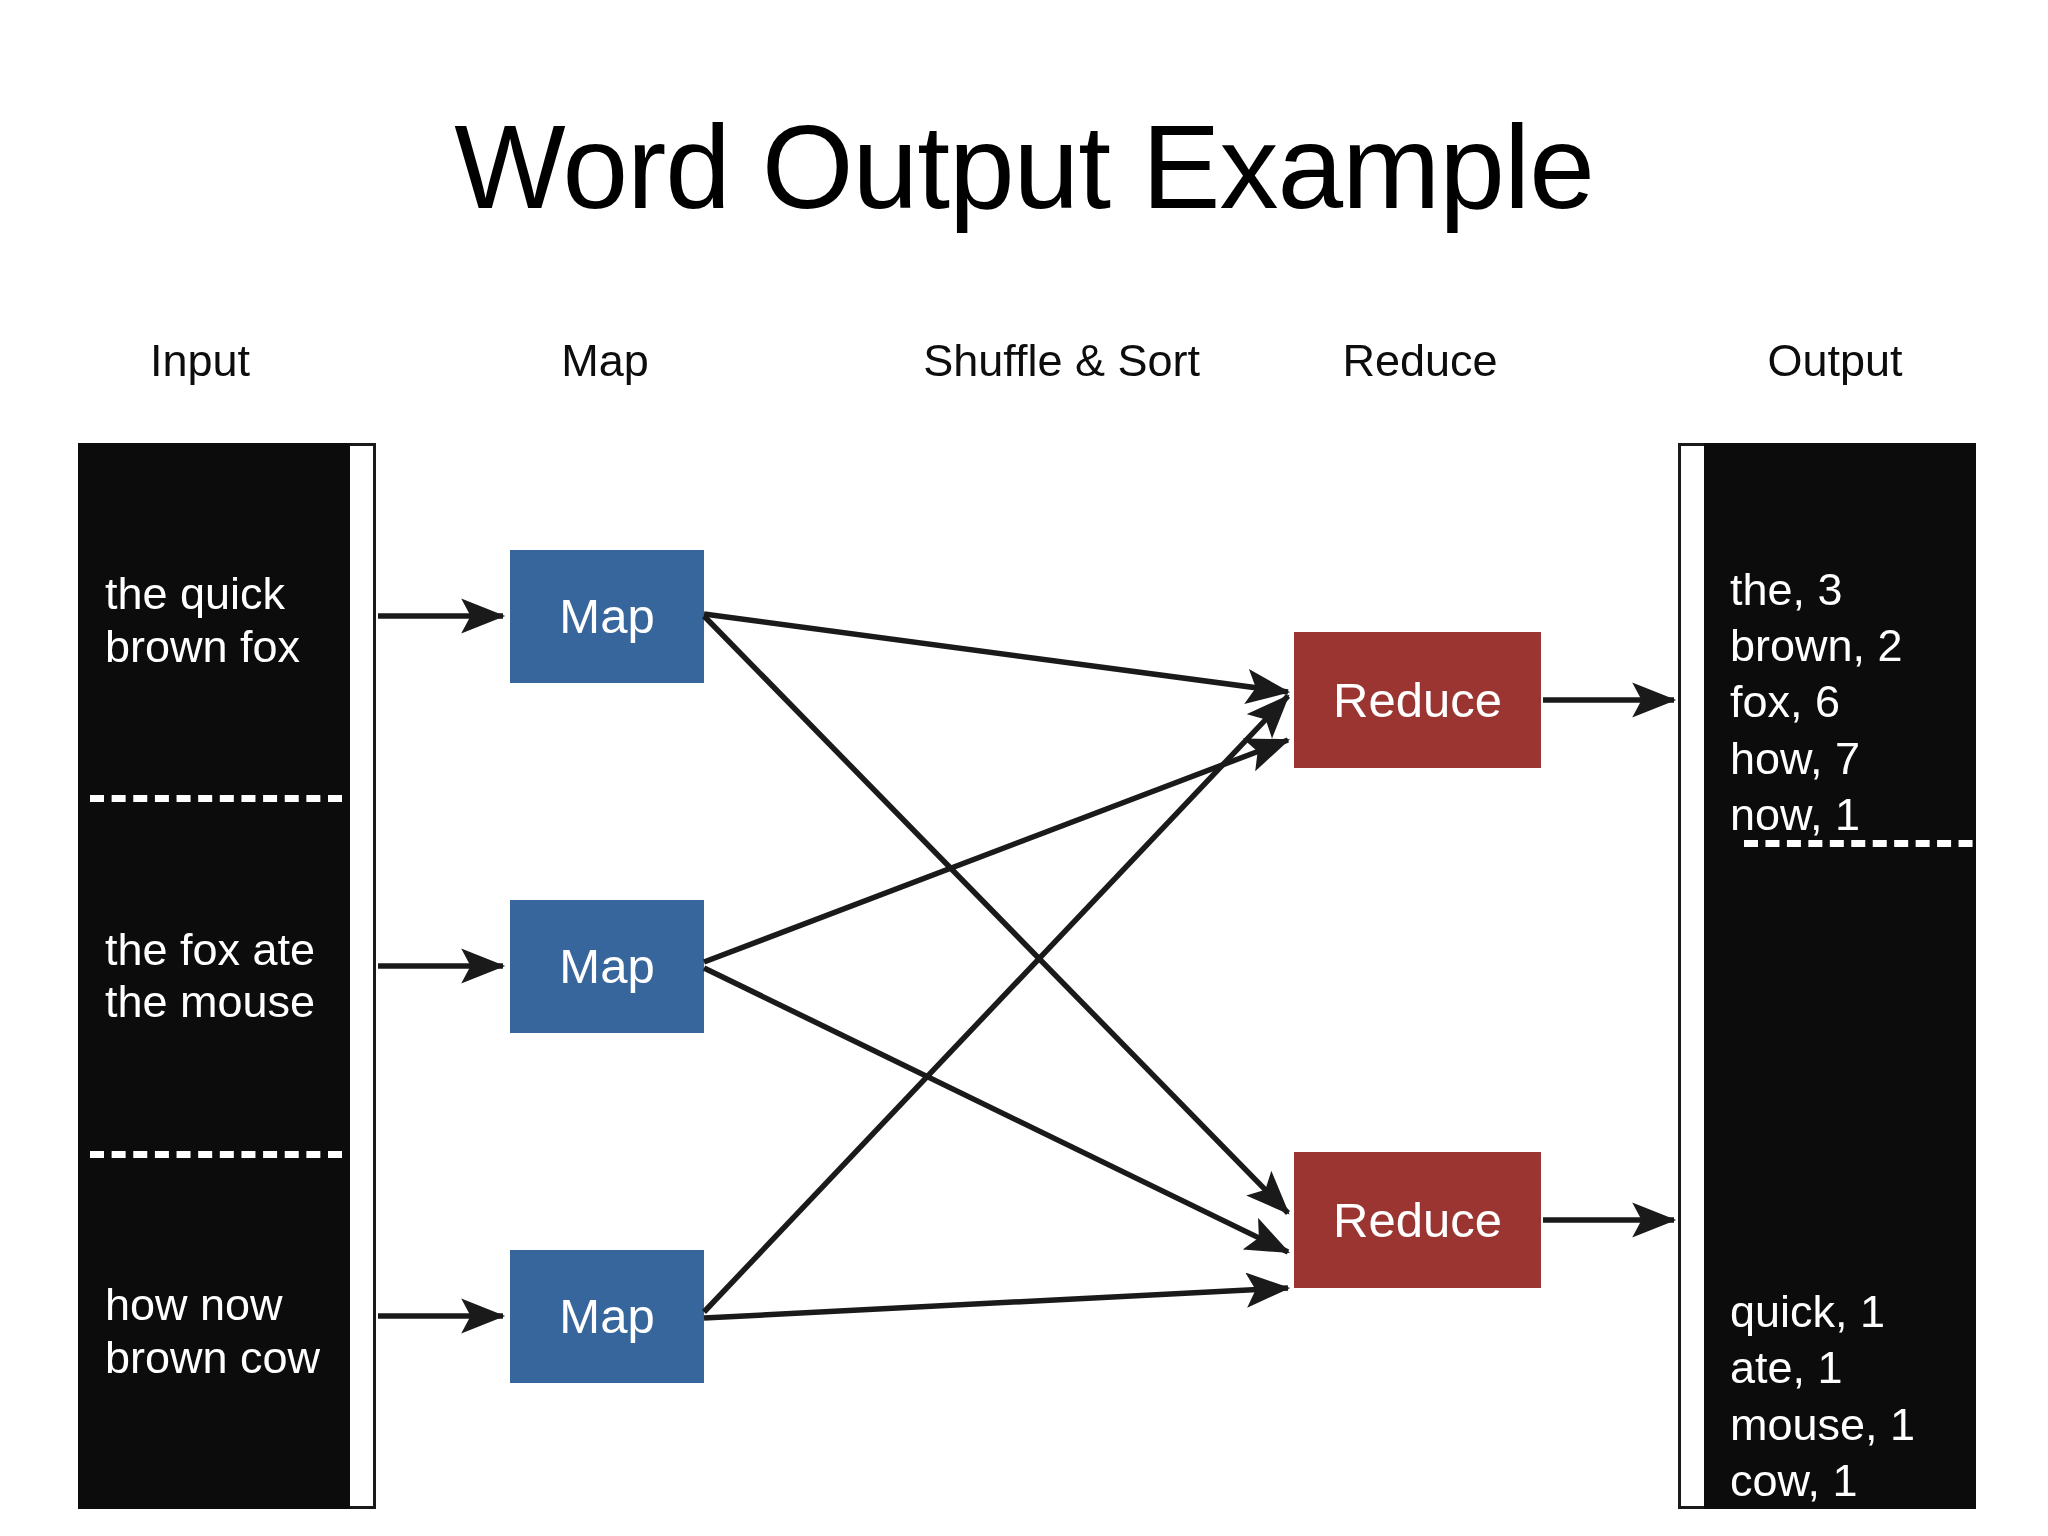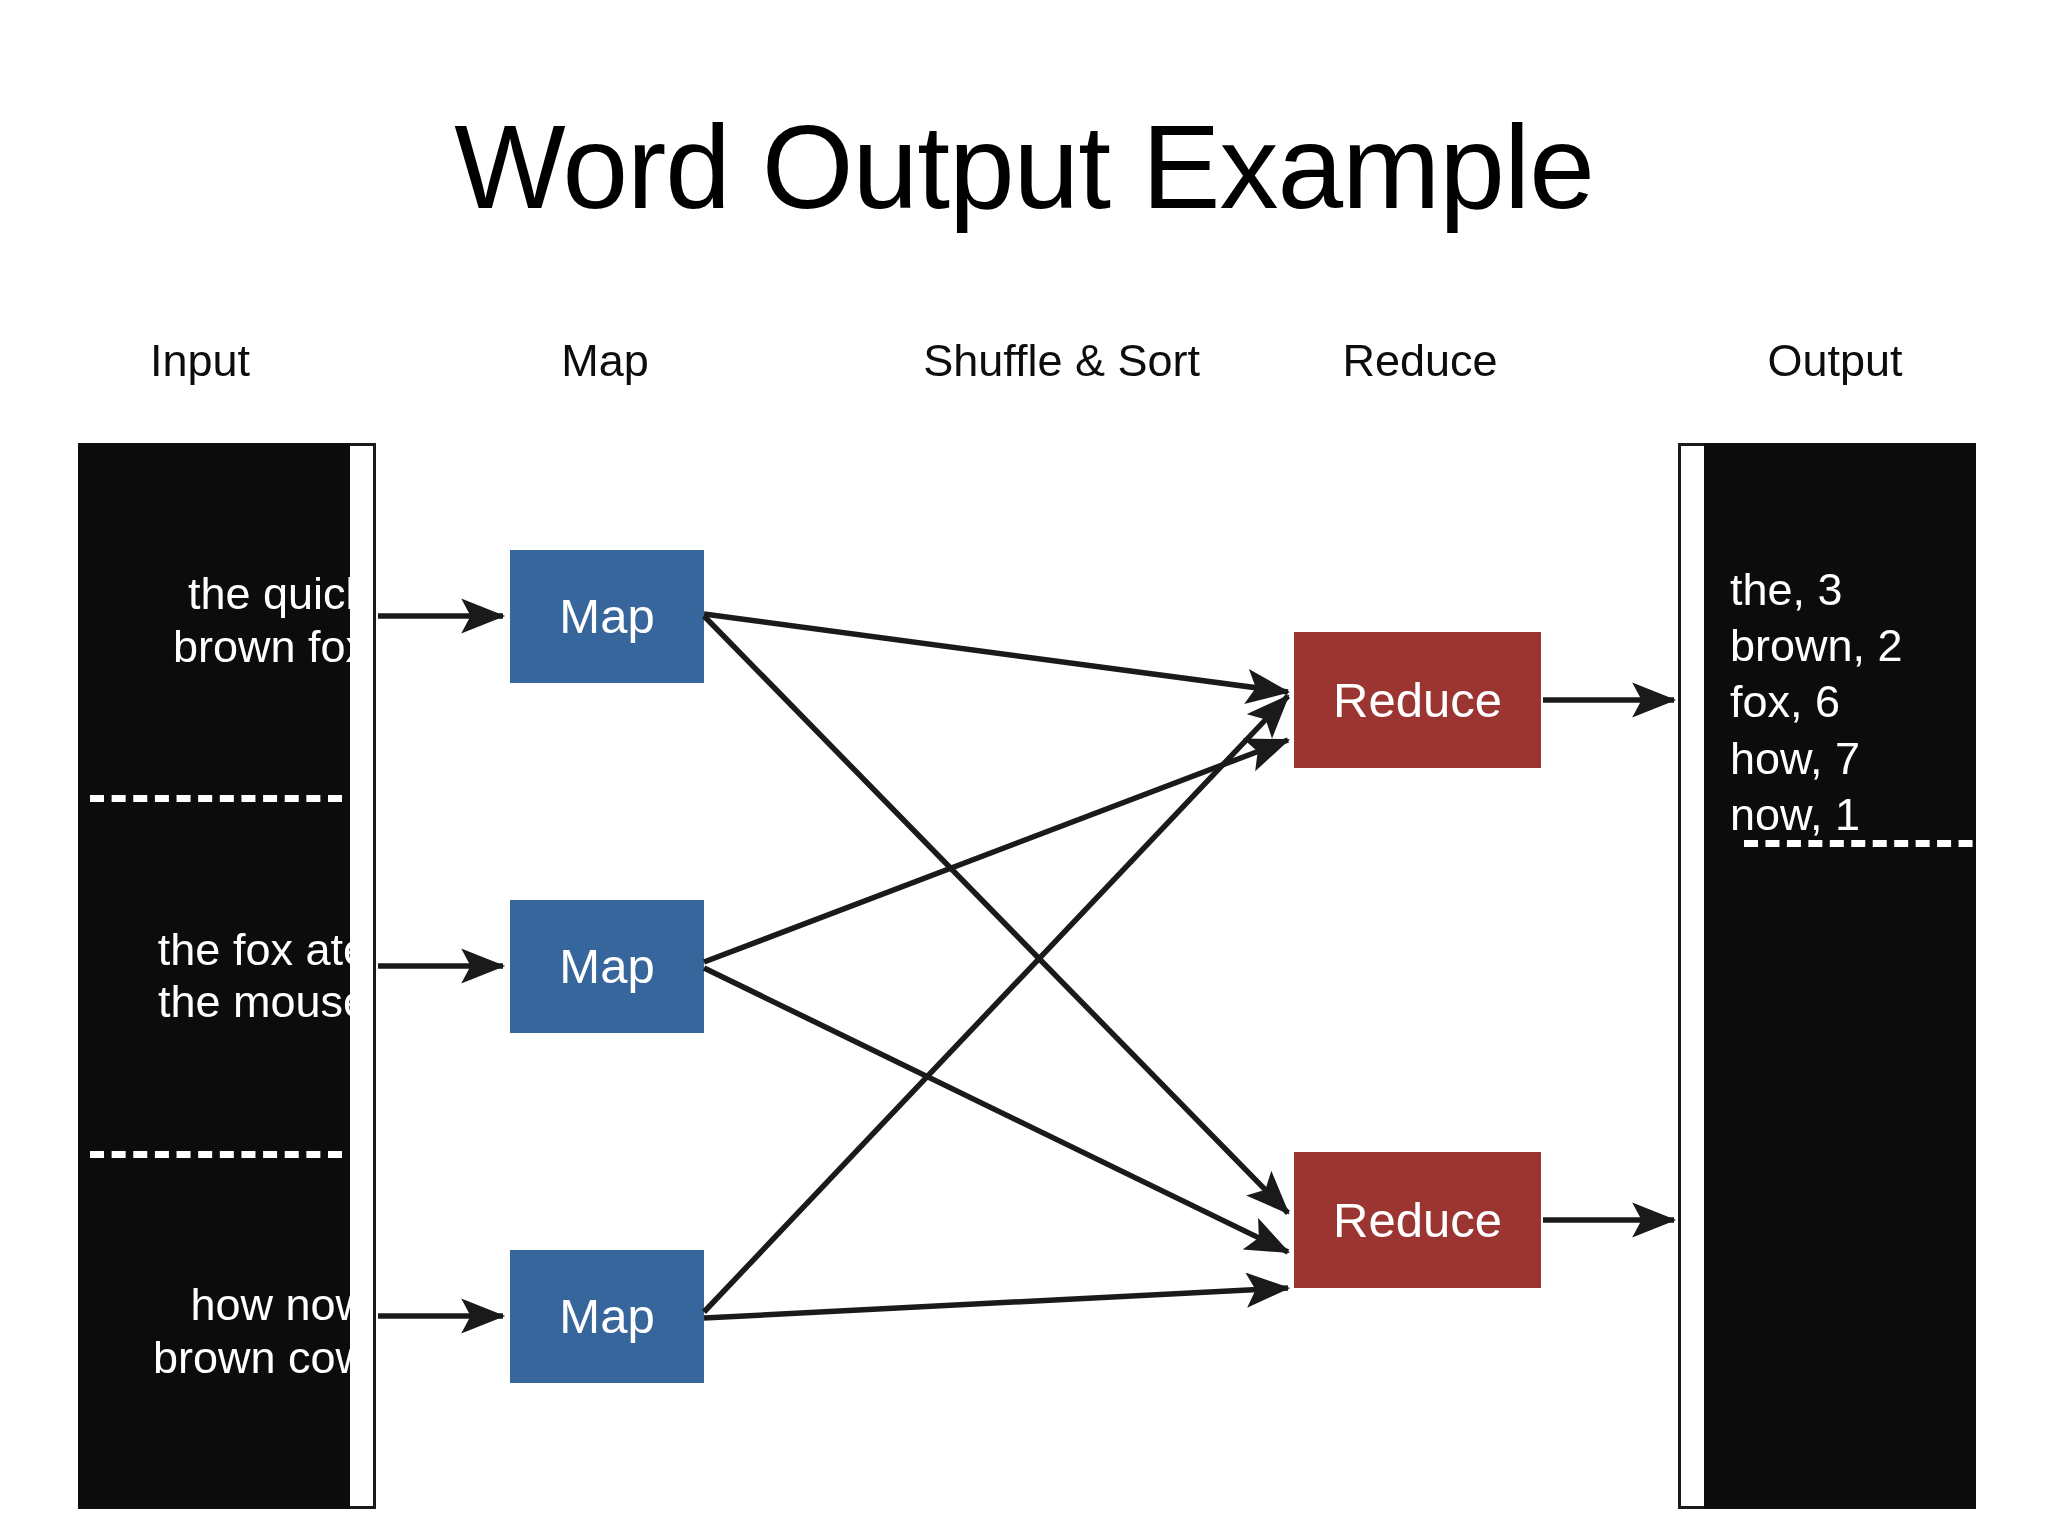--- a/index.html
+++ b/index.html
@@ -71,29 +71,29 @@
   #input-black {
     position: absolute;
     left: 0;
     top: 0;
     width: 272px;
     height: 1066px;
     background: #0c0c0c;
   }
   .input-seg {
     position: absolute;
-    left: 4px;
+    left: 13px;
     width: 300px;
     display: flex;
     align-items: center;
     justify-content: center;
     color: #ffffff;
     font-size: 45px;
     line-height: 1.16;
-    text-align: right;
+    text-align: left;
     box-sizing: border-box;
     padding: 0 14px;
   }
   #input-seg-0 { top: 0px;   height: 355px; }
   #input-seg-1 { top: 355px; height: 356px; }
   #input-seg-2 { top: 711px; height: 355px; }
 
   .dash-sep {
     position: absolute;
     left: 12px;
@@ -233,20 +233,28 @@
     <div id="output-black">
       <div class="output-seg" id="output-seg-0">
         <div class="seg-lines">
             <div>the, 3</div>
             <div>brown, 2</div>
             <div>fox, 6</div>
             <div>how, 7</div>
             <div>now, 1</div>
           </div>
       </div>
+      <div class="output-seg" id="output-seg-1">
+        <div class="seg-lines">
+            <div>quick, 1</div>
+            <div>ate, 1</div>
+            <div>mouse, 1</div>
+            <div>cow, 1</div>
+          </div>
+      </div>
       <div id="output-dash-0"></div>
     </div>
   </div>
 
   <svg id="arrows" viewBox="0 0 2048 1536">
     <defs>
       <marker id="ah" markerWidth="9" markerHeight="9" refX="7.6" refY="3.2" orient="auto" markerUnits="strokeWidth">
         <path d="M0,0 L8,3.2 L0,6.4 L1.7,3.2 Z" fill="#1a1a1a"></path>
       </marker>
     </defs>

